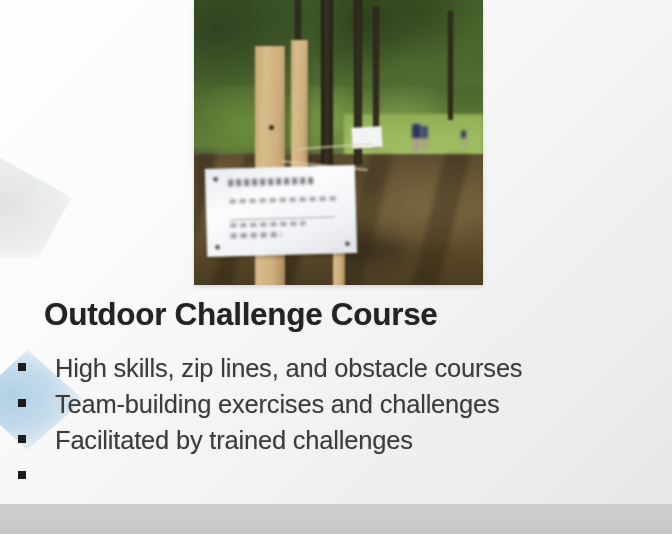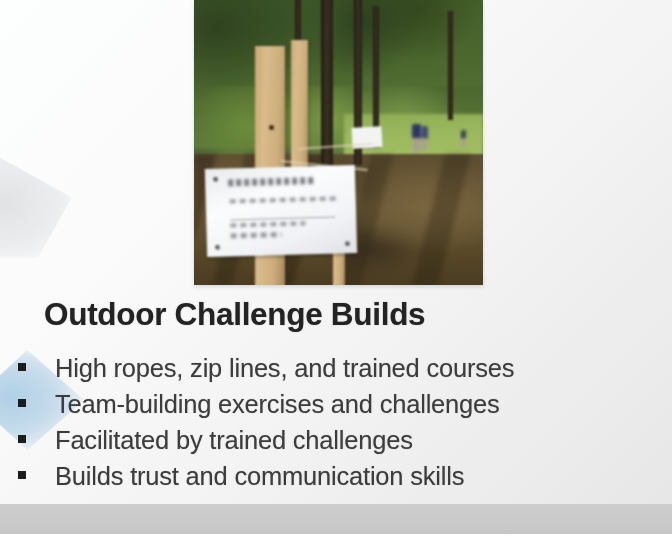--- a/index.html
+++ b/index.html
@@ -387,35 +387,34 @@
         <div class="sign-blur-line sbl-3"></div>
         <div class="grommet g-tl"></div>
         <div class="grommet g-bl"></div>
         <div class="grommet g-br"></div>
       </div>
 
       <div class="photo-soft"></div>
     </div>
   </div>
 
-  <div class="slide-title">Outdoor Challenge Builds</div>
+  <div class="slide-title">Outdoor Challenge Course</div>
 
   <ul class="bullet-list">
     <li class="bullet-item">
       <span class="bullet-marker"></span>
-      <span class="bullet-text">High ropes, zip lines, and trained courses</span>
+      <span class="bullet-text">High skills, zip lines, and obstacle courses</span>
     </li>
     <li class="bullet-item">
       <span class="bullet-marker"></span>
       <span class="bullet-text">Team-building exercises and challenges</span>
     </li>
     <li class="bullet-item">
       <span class="bullet-marker"></span>
       <span class="bullet-text">Facilitated by trained challenges</span>
     </li>
     <li class="bullet-item">
       <span class="bullet-marker"></span>
-      <span class="bullet-text">Builds trust and communication skills</span>
     </li>
   </ul>
 
   <div class="bottom-band"></div>
 </div>
 
 </body></html>

